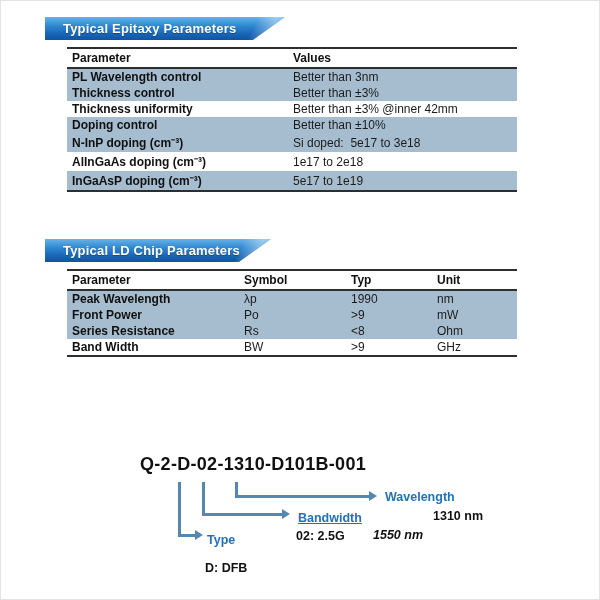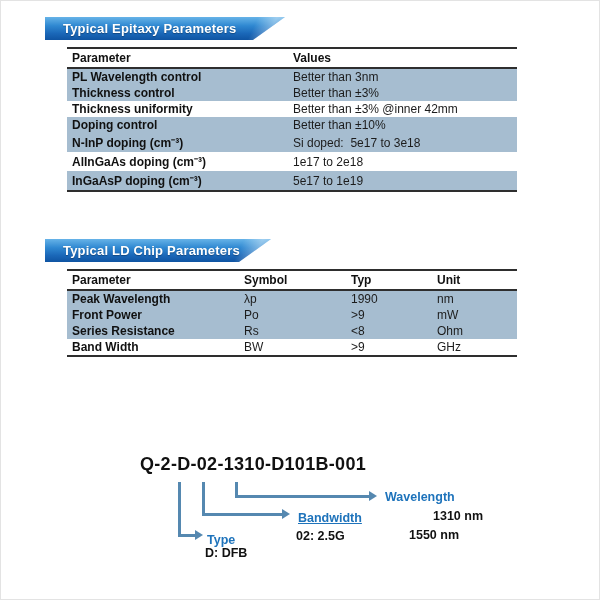--- a/index.html
+++ b/index.html
@@ -169,21 +169,21 @@
   <div class="conn" style="left:201px; top:481px; width:3px; height:34px;"></div>
   <div class="conn" style="left:201px; top:512px; width:80px; height:3px;"></div>
   <div class="arrowhead" style="left:281px; top:508px;"></div>
 
   <div class="conn" style="left:234px; top:481px; width:3px; height:16px;"></div>
   <div class="conn" style="left:234px; top:494px; width:134px; height:3px;"></div>
   <div class="arrowhead" style="left:368px; top:490px;"></div>
 
   <div class="diag-label" style="left:384px; top:489px;">Wavelength</div>
   <div class="diag-value" style="left:384px; top:508px;margin-left:48px;">1310 nm</div>
-  <div class="diag-value" style="left:408px; top:527px;">1550 nm</div>
+  <div class="diag-value" style="left:372px; top:527px;font-style:italic;">1550 nm</div>
 
   <div class="diag-label" style="left:297px; top:510px;text-decoration:underline;">Bandwidth</div>
   <div class="diag-value" style="left:295px; top:528px;">02: 2.5G</div>
 
   <div class="diag-label" style="left:206px; top:532px;">Type</div>
-  <div class="diag-value" style="left:204px; top:545px;">D: DFB</div>
+  <div class="diag-value" style="left:204px; top:560px;">D: DFB</div>
 
 </div>
 
 </body></html>

